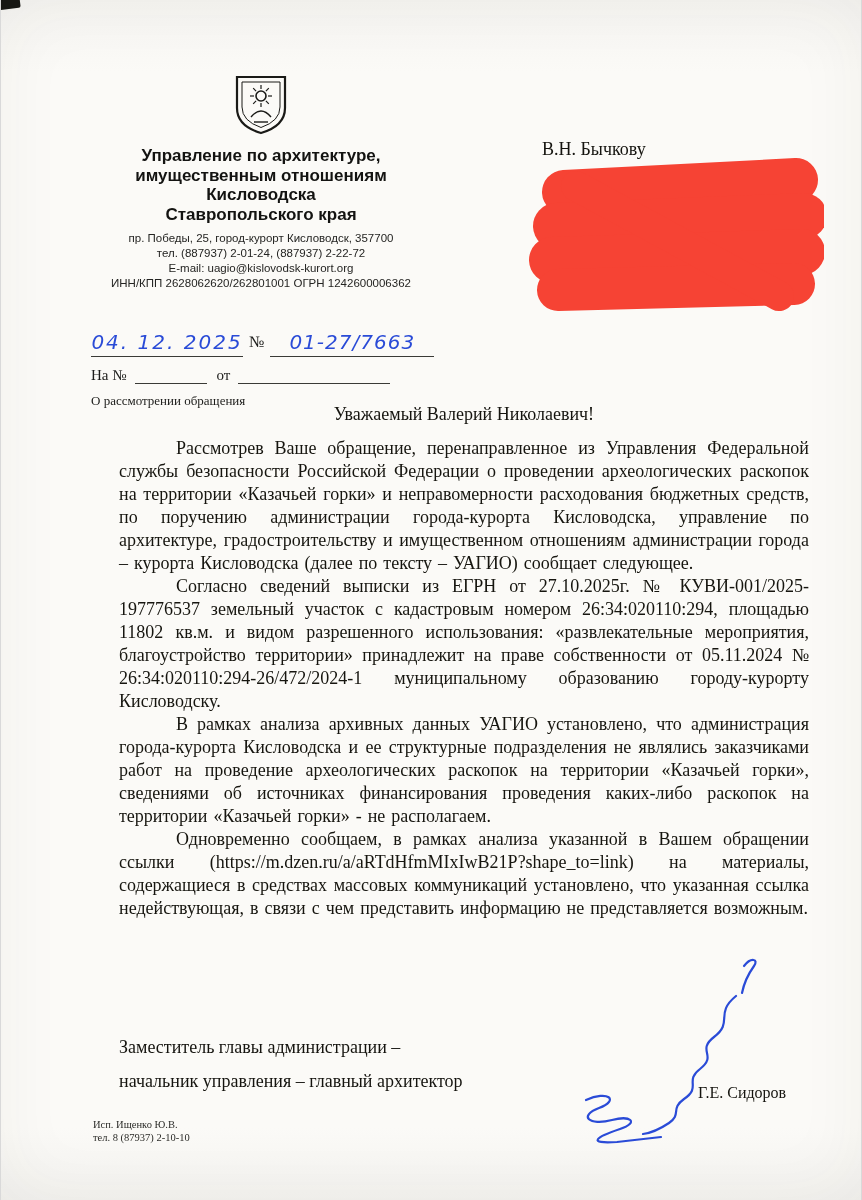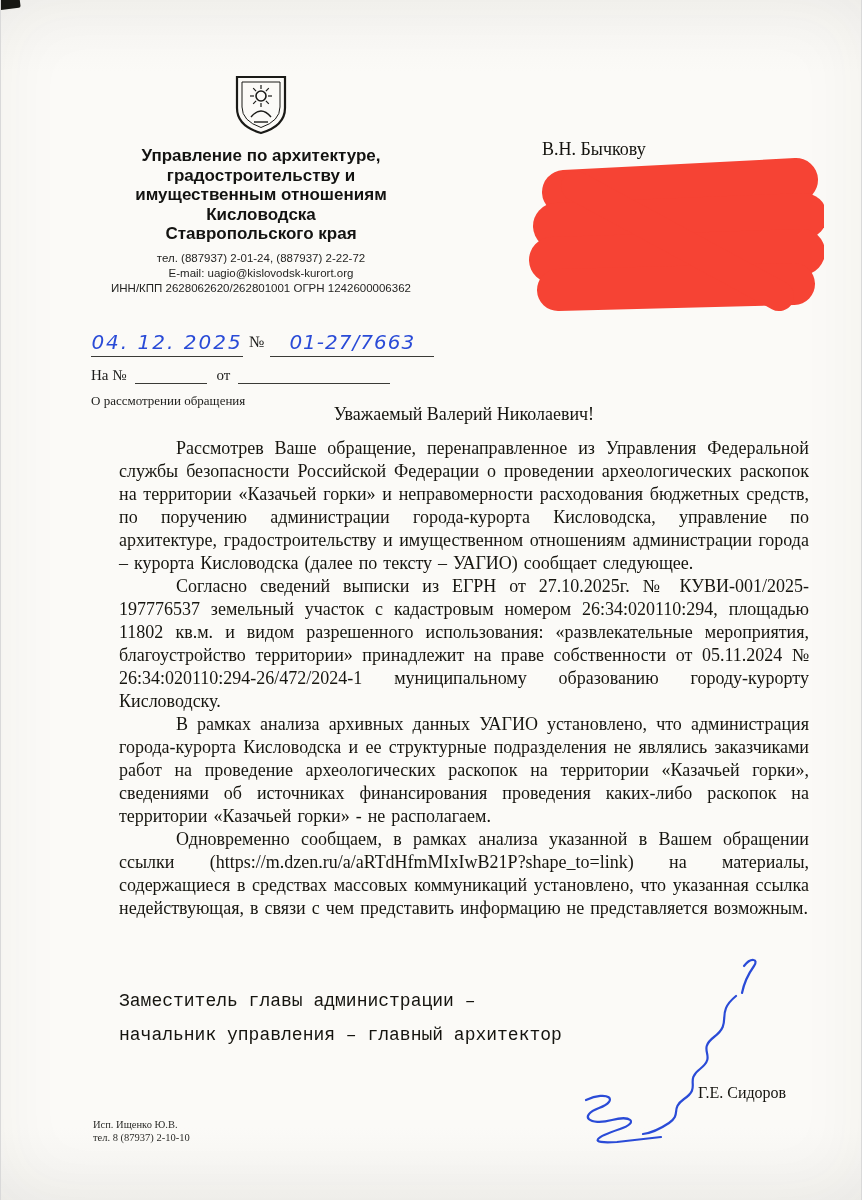--- a/index.html
+++ b/index.html
@@ -81,22 +81,22 @@
   }
   .body-text {
     position: absolute; left: 118px; top: 437px; width: 690px;
     font-size: 18px; line-height: 23px;
     text-align: justify; color: #16150f;
     word-spacing: 1.5px;
   }
   .body-text p { text-indent: 57px; }
   
   .sign-title {
-    position: absolute; left: 118px; top: 984px;
-    font-size: 18px; line-height: 34px; color: #15140f; font-family: Liberation Mono, monospace;
+    position: absolute; left: 118px; top: 1030px;
+    font-size: 18px; line-height: 34px; color: #15140f;
   }
   .sign-name { position: absolute; left: 697px; top: 1084px; font-size: 16px; color: #15140f; }
   .signature-svg { position: absolute; left: 545px; top: 952px; }
   
   .footer { position: absolute; left: 92px; top: 1118px; font-size: 10.5px; line-height: 13px; color: #2b2b28; }
 </style>
 </head>
 <body>
 
 <div class="page">
@@ -117,25 +117,25 @@
           <line x1="20" y1="22" x2="16" y2="22"></line>
           <line x1="22.1" y1="17.1" x2="19.2" y2="14.2"></line>
           <line x1="27" y1="15" x2="27" y2="11"></line>
           <line x1="31.9" y1="17.1" x2="34.8" y2="14.2"></line>
         </g>
         <path d="M17 43 q10 -12 20 0" fill="none" stroke="#1a1a17" stroke-width="1.4"></path>
         <path d="M20 48 h14" fill="none" stroke="#1a1a17" stroke-width="1.4"></path>
       </svg>
     </span>
     <div class="org-line">Управление по архитектуре,</div>
-    <div class="org-line">градостроительству и</div>
     <div class="org-line">имущественным отношениям</div>
     <div class="org-line">Кисловодска</div>
     <div class="org-line">Ставропольского края</div>
     <div class="addr-block">
+      <div class="addr-line">пр. Победы, 25, город-курорт Кисловодск, 357700</div>
       <div class="addr-line">тел. (887937) 2-01-24, (887937) 2-22-72</div>
       <div class="addr-line">E-mail: uagio@kislovodsk-kurort.org</div>
       <div class="addr-line">ИНН/КПП 2628062620/262801001 ОГРН 1242600006362</div>
     </div>
   </div>
 
   <div class="refs">
     <div class="date-row">
       <span class="hand date-hand">04. 12. 2025</span>
       <span class="num-sign">№</span>

